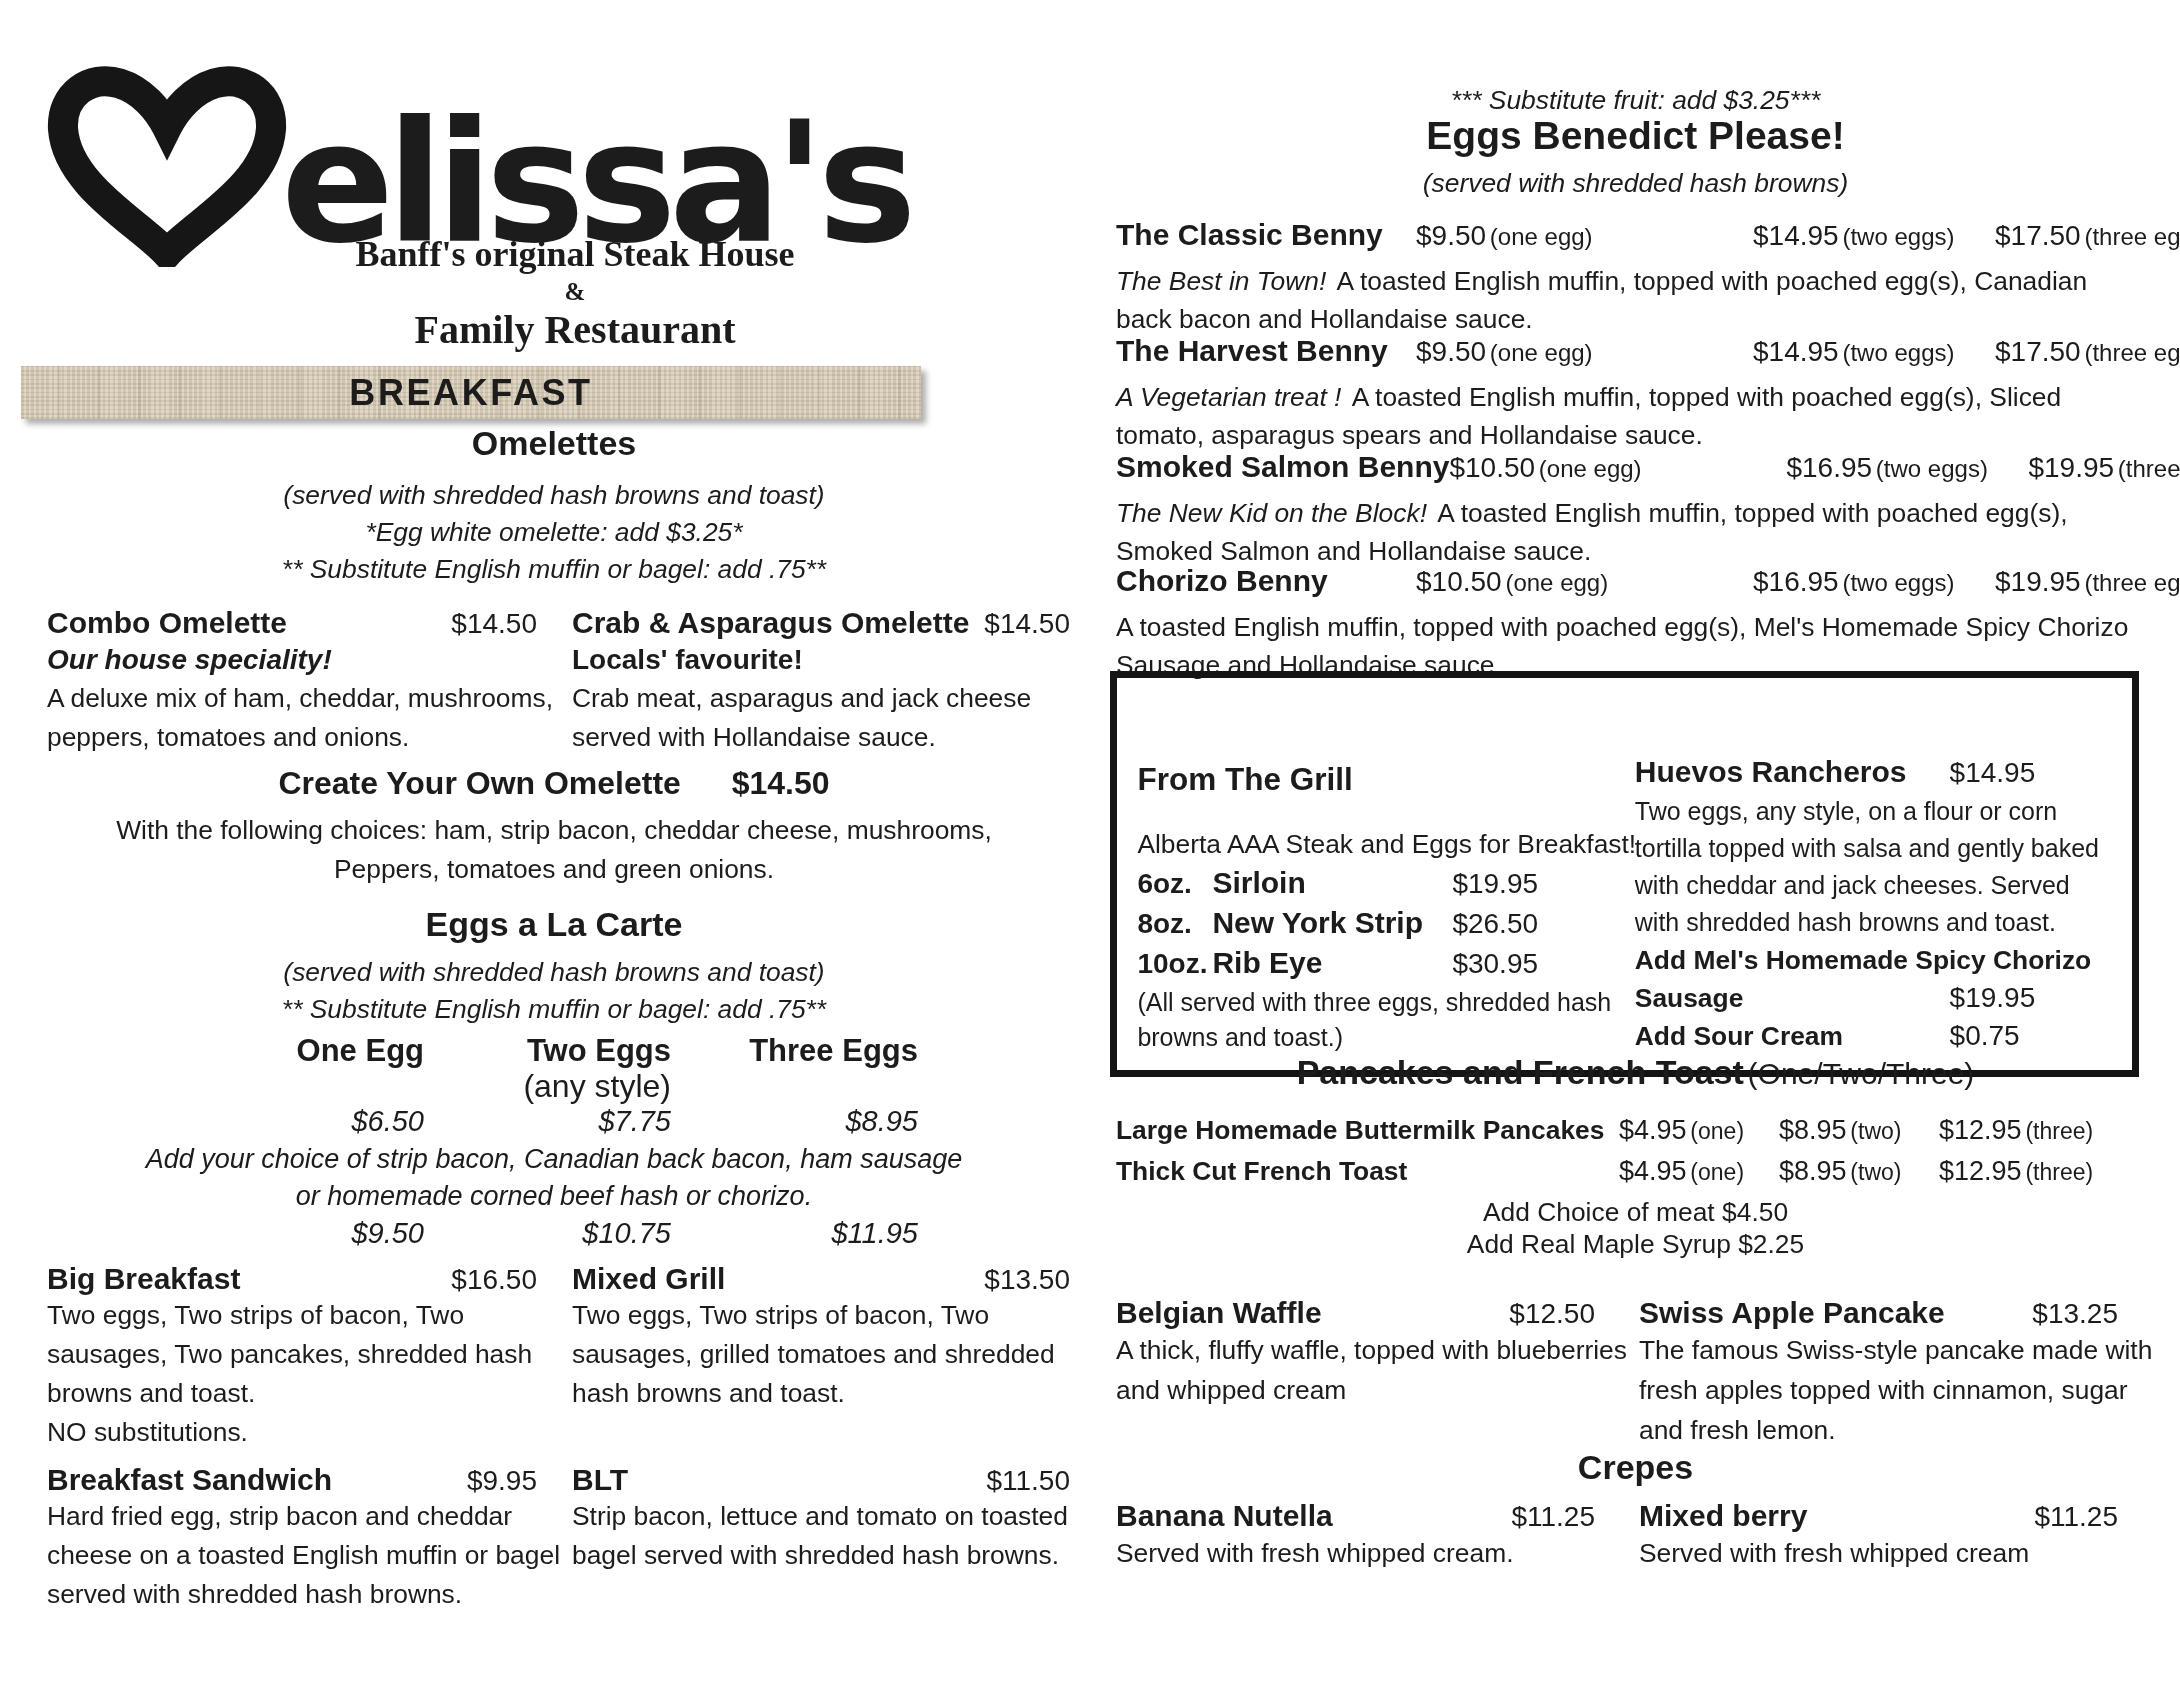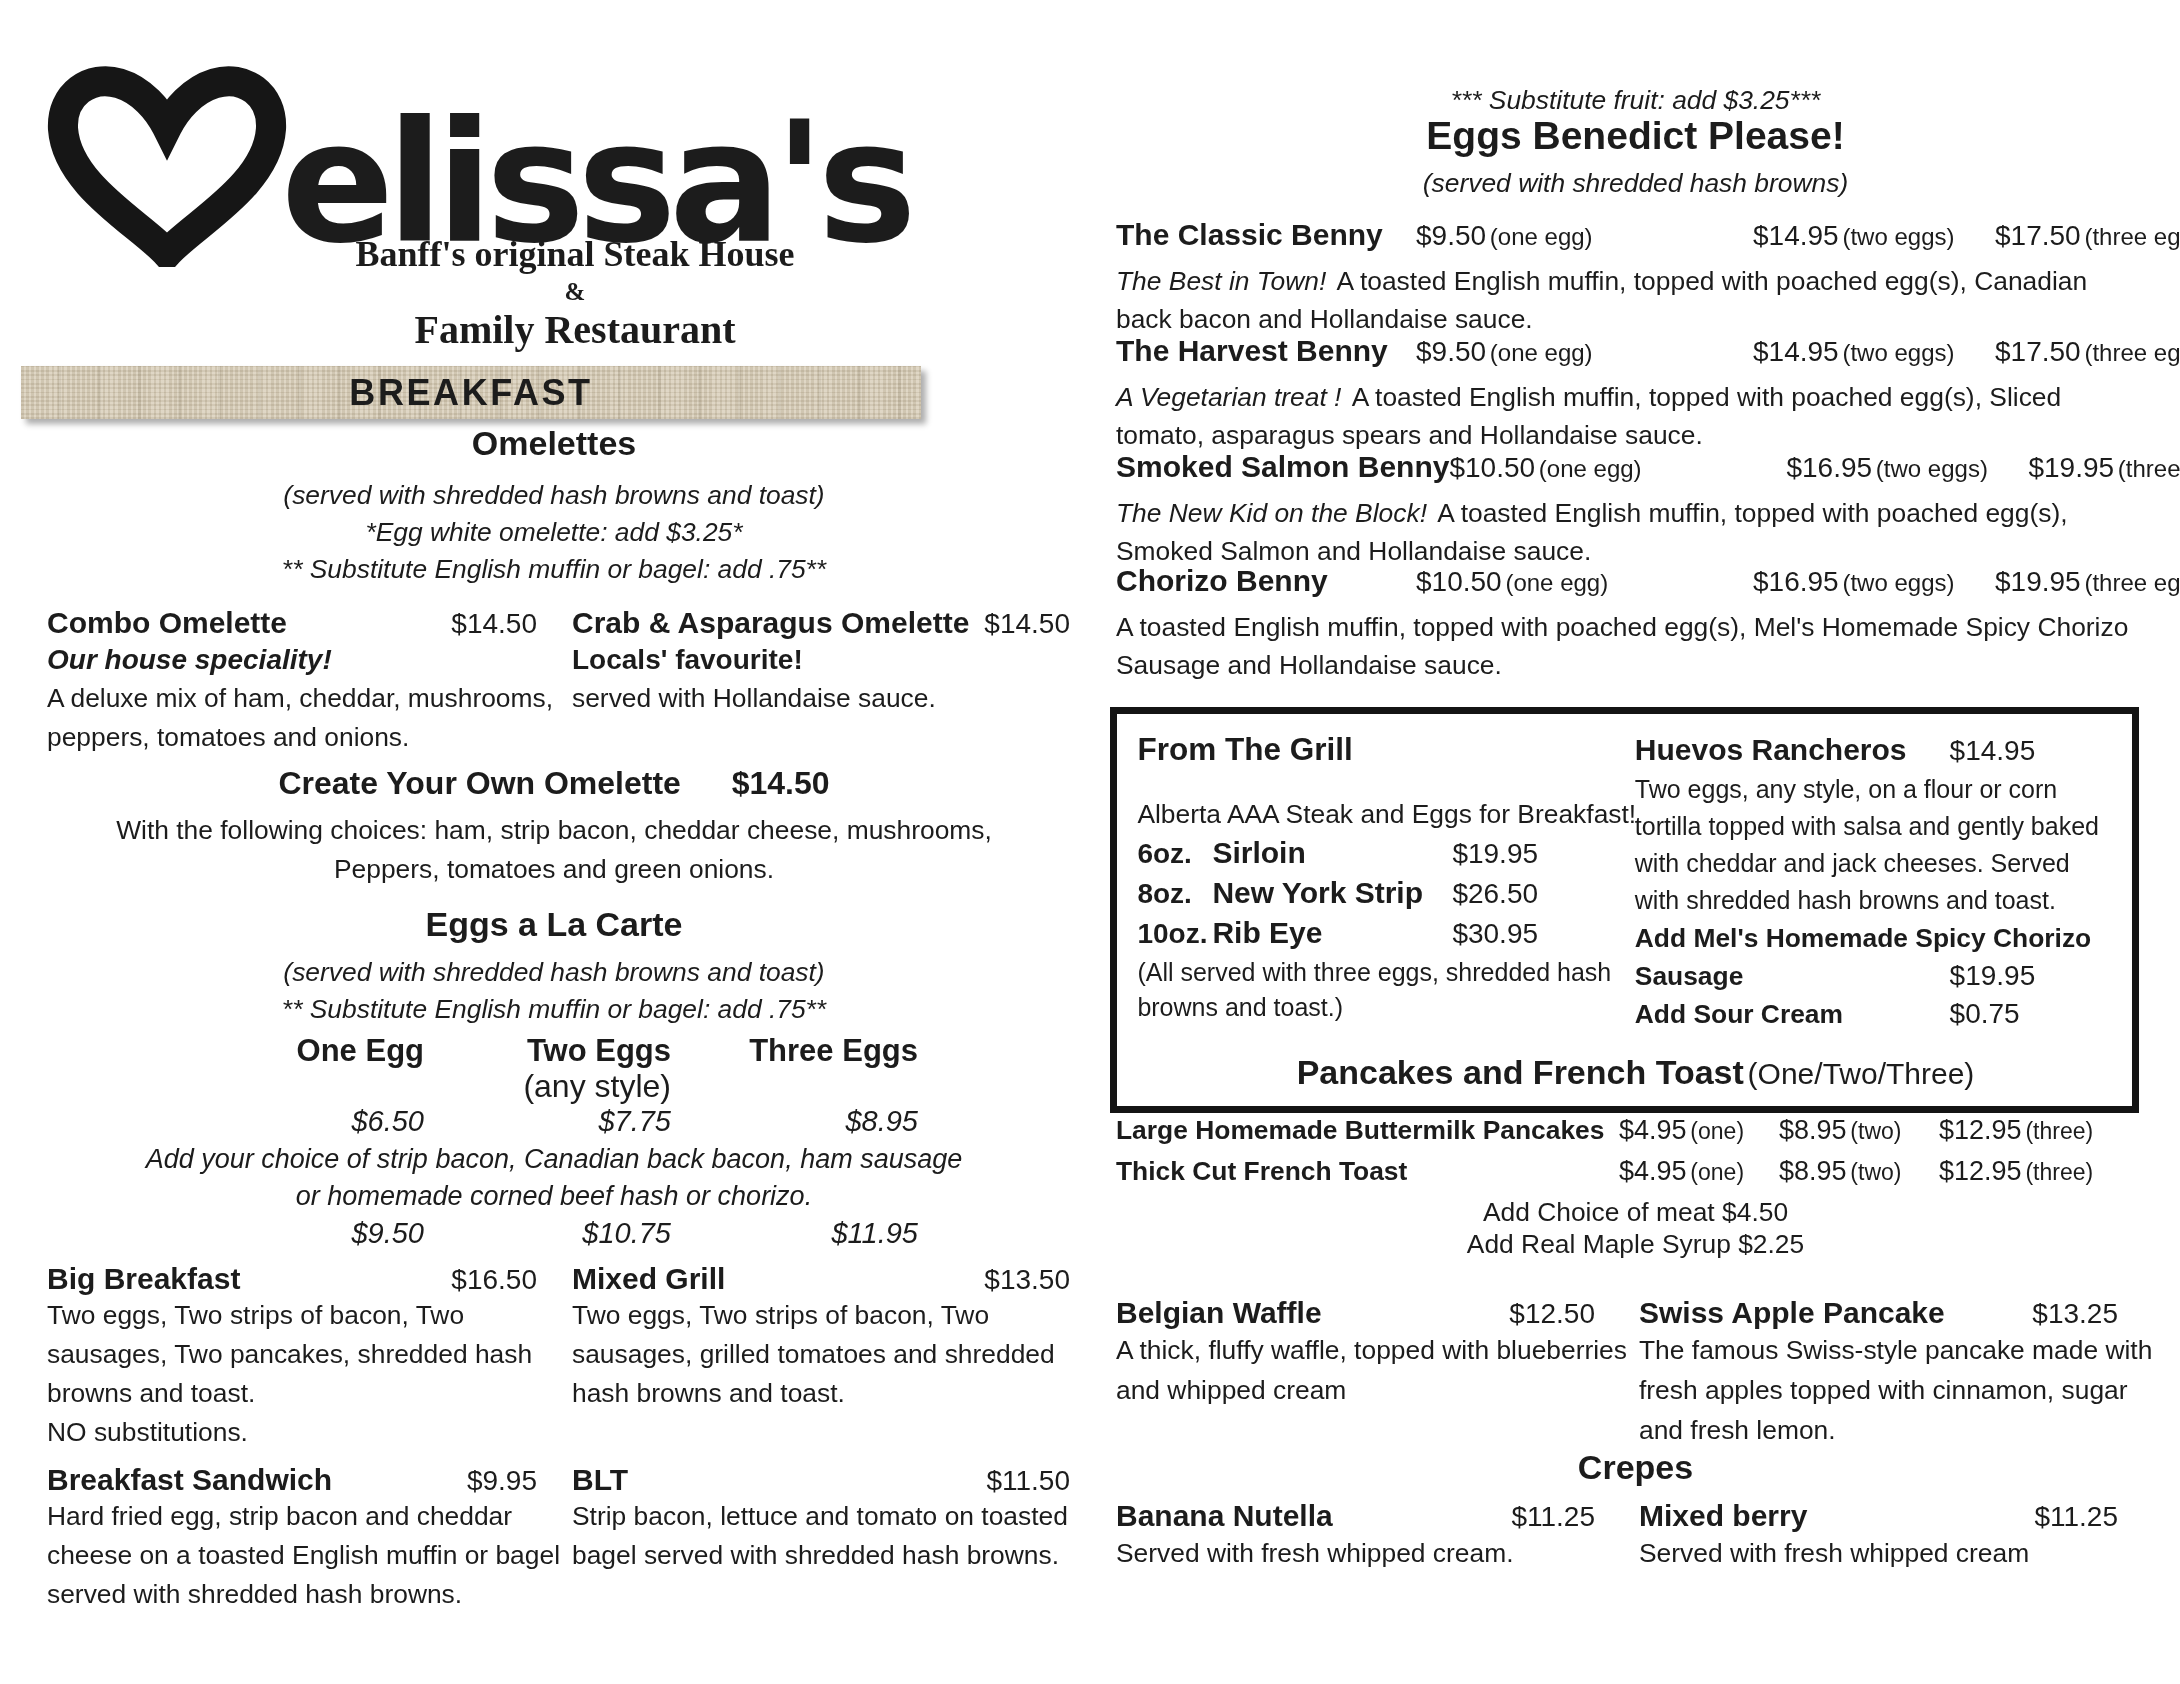--- a/index.html
+++ b/index.html
@@ -67,22 +67,22 @@
   .b-cell{white-space:nowrap;flex:none;}
   .c1{width:337px;}.c2{width:242px;}.c3{flex:1;}
   .price{font-size:28px;}
   .qual{font-size:24px;}
   .b-desc{font-size:26.4px;line-height:38px;white-space:nowrap;}
   .b-desc .tg{font-style:italic;margin-right:10.2px;}
   .b-desc .tg:empty{margin-right:0;}
 
   
   .grill-box{
-    left:1110px;top:707px;width:1029px;height:406px;box-sizing:border-box;
-    border:7.7px solid #141414;padding:15.3px 20.4px;display:flex;
+    left:1110px;top:671px;width:1029px;height:406px;box-sizing:border-box;
+    border:7.7px solid #141414;padding:15.3px 20.4px;display:flex;align-items:flex-end;
   }
   .g-left{width:477px;flex:none;}
   .g-head{font-size:31.5px;font-weight:bold;line-height:41px;}
   .g-intro{font-size:26.4px;line-height:37px;margin-top:25.6px;white-space:nowrap;}
   .g-row{display:flex;line-height:39px;align-items:baseline;}
   .g-size{font-size:28px;font-weight:bold;width:75px;flex:none;}
   .g-sname{font-size:30px;font-weight:bold;width:240px;flex:none;white-space:nowrap;}
   .g-price{font-size:28px;}
   .g-note{font-size:25px;line-height:35px;margin-top:1.7px;white-space:nowrap;}
   .g-right{flex:1;margin-left:20.4px;}
@@ -151,20 +151,21 @@
     <div class="tagline">Our house speciality!</div>
     <div class="desc">A deluxe mix of ham, cheddar, mushrooms,</div>
     <div class="desc">peppers, tomatoes and onions.</div>
   </div>
   <div class="col-b">
     <div class="item-head">
       <span class="i-name">Crab &amp; Asparagus Omelette</span>
       <span class="i-price">$14.50</span>
     </div>
     <div class="tagline" style="font-style:normal;">Locals' favourite!</div>
+    <div class="desc">Crab meat, asparagus and jack cheese</div>
     <div class="desc">served with Hollandaise sauce.</div>
   </div>
 </div>
 
 <div class="abs center" style="left:47px;top:765px;width:1014px;">
   <span style="font-size:32px;font-weight:bold;">Create Your Own Omelette</span>
   <span style="font-size:32px;font-weight:bold;margin-left:47px;">$14.50</span>
 </div>
 <div class="abs center" style="left:47px;top:811px;width:1014px;font-size:26.4px;line-height:39px;">
   <div>With the following choices: ham, strip bacon, cheddar cheese, mushrooms,</div>

